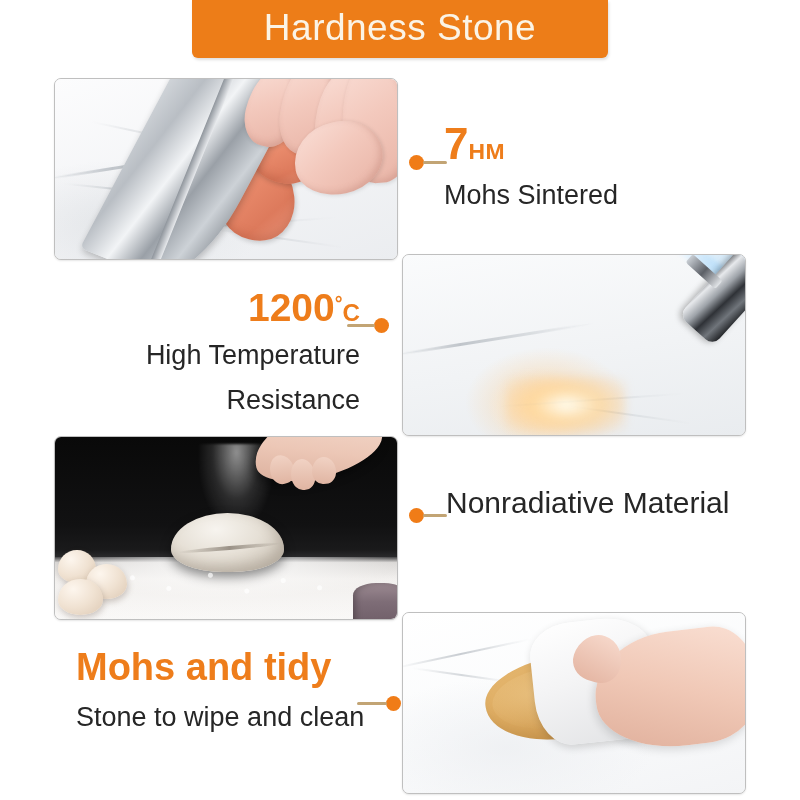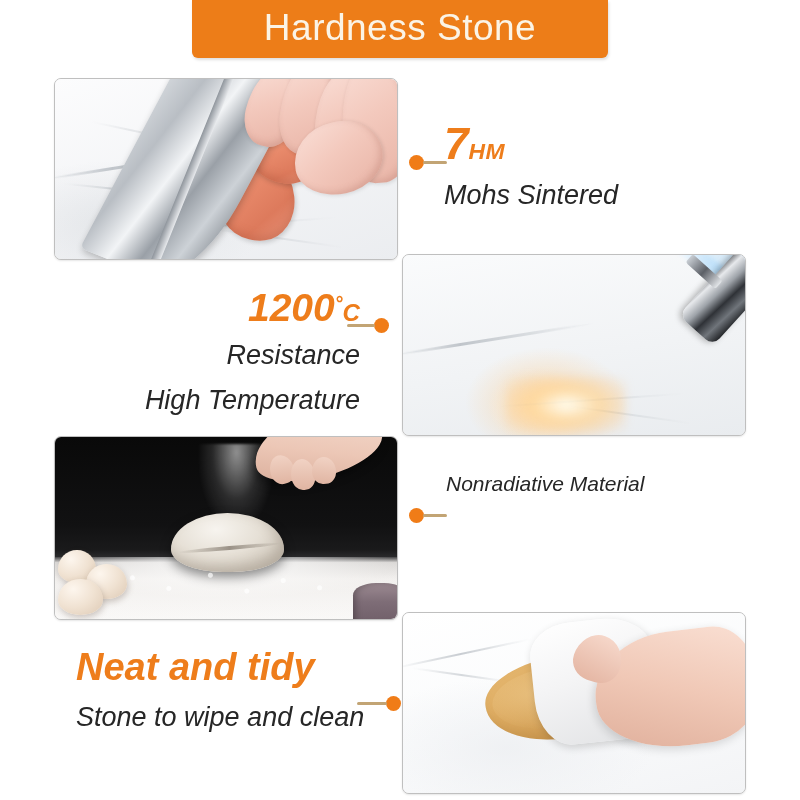--- a/index.html
+++ b/index.html
@@ -318,21 +318,21 @@
     position: absolute;
     left: 2%; top: 34%;
     width: 30%; height: 2px;
     background: linear-gradient(90deg, rgba(165,172,180,0), rgba(165,172,180,0.45), rgba(165,172,180,0));
     border-radius: 50%;
     transform: rotate(8deg);
     filter: blur(.5px);
   }
 
   
-  .callout { position: absolute; font-style: italic; }
+  .callout { position: absolute; }
 
   .callout .headline {
     font-weight: bold;
     color: #EE7D1B;
     line-height: 1;
     white-space: nowrap;
   }
   .callout .headline .unit {
     font-weight: bold;
     font-size: 0.52em;
@@ -360,21 +360,21 @@
   #callout-hardness .subline  { font-size: 27px; margin-top: 14px; }
 
   
   #callout-temperature { left: 108px; top: 288px; width: 252px; text-align: right; }
   #callout-temperature .headline { font-size: 39px; }
   #callout-temperature .subline  { font-size: 27px; margin-top: 13px; }
 
   
   #callout-radiation { left: 446px; top: 472px; text-align: left; }
   #callout-radiation .headline { font-size: 42px; }
-  #callout-radiation .subline  { font-size: 21px; }
+  #callout-radiation .subline  { font-size: 30px; margin-top: 13px; }
 
   
   #callout-clean { left: 76px; top: 648px; width: 278px; text-align: left; }
   #callout-clean .headline { font-size: 38px; }
   #callout-clean .subline  { font-size: 27px; margin-top: 16px; }
 
   
   .connector-dot {
     position: absolute;
     width: 15px; height: 15px;
@@ -480,30 +480,30 @@
   <div class="connector-line" id="line-hardness"></div>
   <div class="callout" id="callout-hardness">
     <div class="headline"><span>7</span><span class="unit">HM</span></div>
     <div class="subline">Mohs Sintered</div>
   </div>
 
   <div class="connector-dot" id="dot-temperature"></div>
   <div class="connector-line" id="line-temperature"></div>
   <div class="callout" id="callout-temperature">
     <div class="headline"><span>1200</span><span class="deg">°</span><span class="deg-c">C</span></div>
+    <div class="subline">High Temperature</div>
     <div class="subline">Resistance</div>
-    <div class="subline">High Temperature</div>
   </div>
 
   <div class="connector-dot" id="dot-radiation"></div>
   <div class="connector-line" id="line-radiation"></div>
   <div class="callout" id="callout-radiation">
     <div class="subline">Nonradiative Material</div>
   </div>
 
   <div class="connector-dot" id="dot-clean"></div>
   <div class="connector-line" id="line-clean"></div>
   <div class="callout" id="callout-clean">
-    <div class="headline">Neat and tidy</div>
+    <div class="headline">Mohs and tidy</div>
     <div class="subline">Stone to wipe and clean</div>
   </div>
 
 </div>
 
 </body></html>

